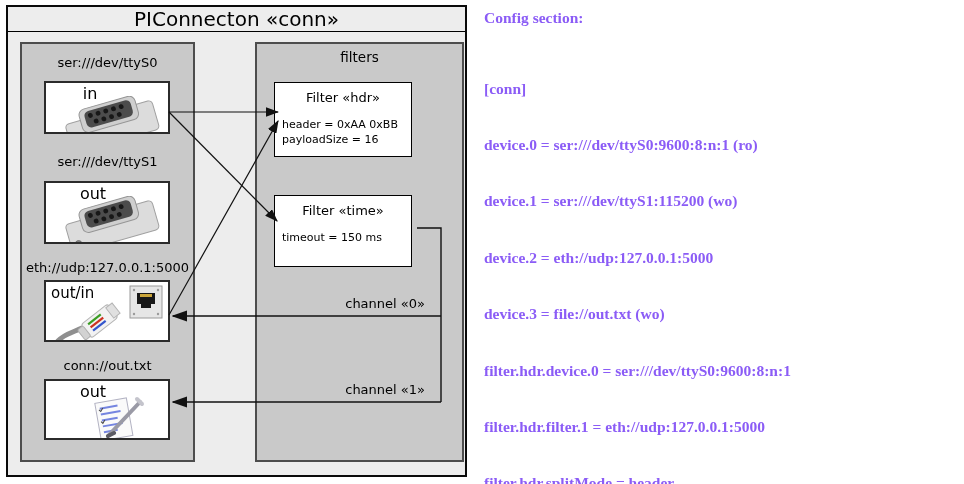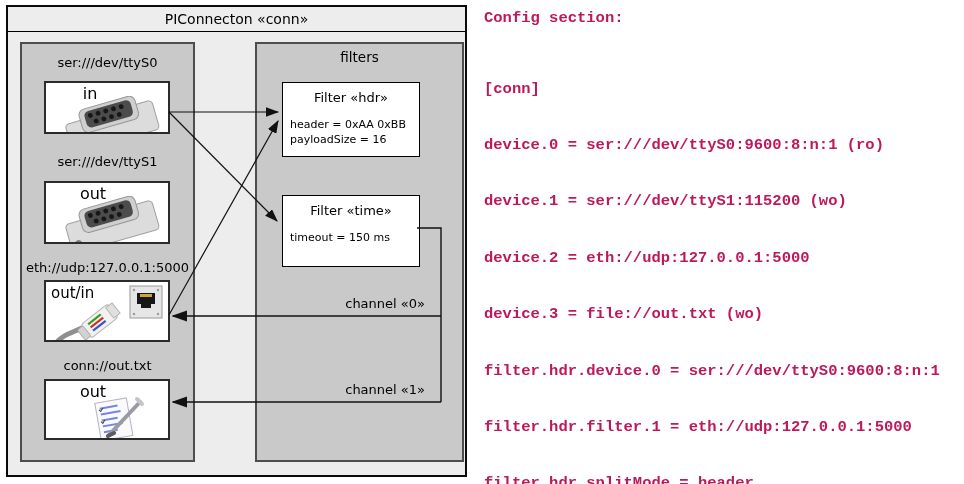--- a/index.html
+++ b/index.html
@@ -1,46 +1,46 @@
 <!DOCTYPE html>
 <html><head>
 <meta charset="utf-8">
 <style>
   html,body{margin:0;padding:0;background:#fff;}
   .page{position:relative;width:964px;height:484px;background:#ffffff;font-family:"DejaVu Sans",sans-serif;color:#000;overflow:hidden;}
 
   
   .outer-box{position:absolute;left:6px;top:5px;width:461px;height:472px;background:#ededed;border:2.5px solid #0a0a0a;box-sizing:border-box;}
-  .title-bar{height:24px;border-bottom:1.2px solid #000;display:flex;align-items:center;justify-content:center;font-size:14px;}
+  .title-bar{height:24px;border-bottom:1.2px solid #000;display:flex;align-items:center;justify-content:center;font-size:20px;}
 
   
   .panel{position:absolute;background:#c9c9c9;border:2px solid #4d4d4d;box-sizing:border-box;}
   .devices-panel{left:20px;top:42px;width:175px;height:420px;padding-left:7px;}
   .filters-panel{left:255px;top:42px;width:209px;height:420px;}
   .filters-title{position:absolute;top:5px;left:0;right:0;text-align:center;font-size:13.5px;}
 
   
   .dev-label{position:absolute;left:0;right:0;text-align:center;font-size:13px;white-space:nowrap;}
   .dev-box{position:absolute;left:22px;width:126px;background:#fff;border:2px solid #2b2b2b;box-sizing:border-box;overflow:hidden;}
   .dir{position:absolute;top:1px;left:0;right:0;text-align:center;font-size:16px;}
   .dir-left{position:absolute;top:2px;left:5px;font-size:15px;text-align:center;}
   .icon-abs{position:absolute;}
 
   
-  .filter-box{position:absolute;left:25px;width:138px;background:#fff;border:1.2px solid #000;box-sizing:border-box;}
+  .filter-box{position:absolute;left:17px;width:138px;background:#fff;border:1.2px solid #000;box-sizing:border-box;}
   .filter-title{text-align:center;font-size:13px;margin-top:7px;}
   .filter-params{font-size:11px;line-height:15px;margin:12px 0 0 7px;}
 
   .channel-label{position:absolute;right:37px;font-size:13px;white-space:nowrap;}
 
   
   .overlay{position:absolute;left:0;top:0;width:964px;height:484px;pointer-events:none;z-index:6;}
 
   
-  .config{position:absolute;left:484px;top:8px;width:478px;font-family:Liberation Mono, monospace;font-weight:bold;font-size:15.5px;color:#be185d;}
+  .config{position:absolute;left:484px;top:8px;width:478px;font-family:Liberation Serif, serif;font-weight:bold;font-size:15.5px;color:#8b5cf6;}
   .config-heading{line-height:20px;}
   .config-lines{position:absolute;left:0;top:34px;line-height:18.8px;white-space:pre;}
 </style>
 </head>
 <body>
 
 <div class="page">
 
   <div class="outer-box">
     <div class="title-bar">PIConnecton «conn»</div>

